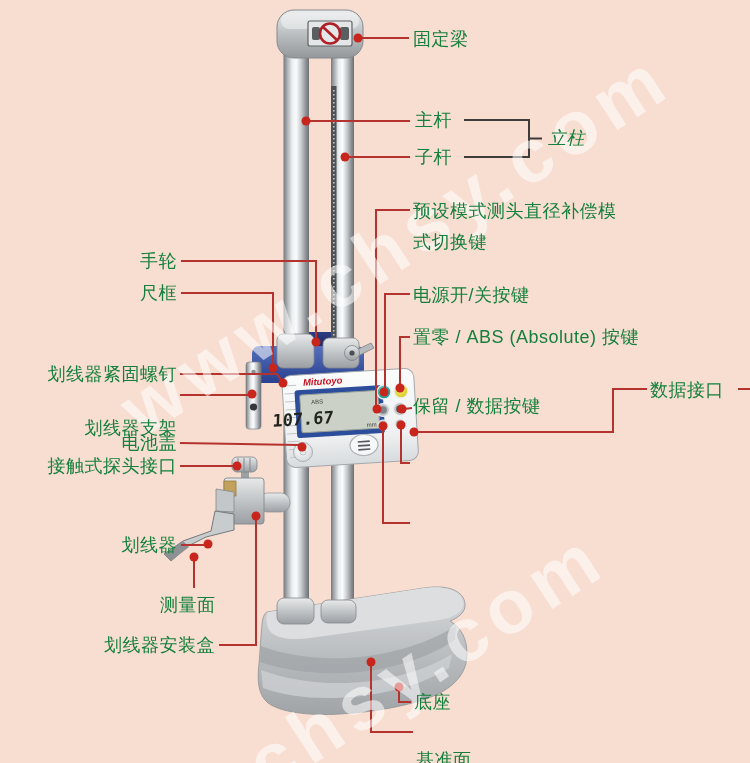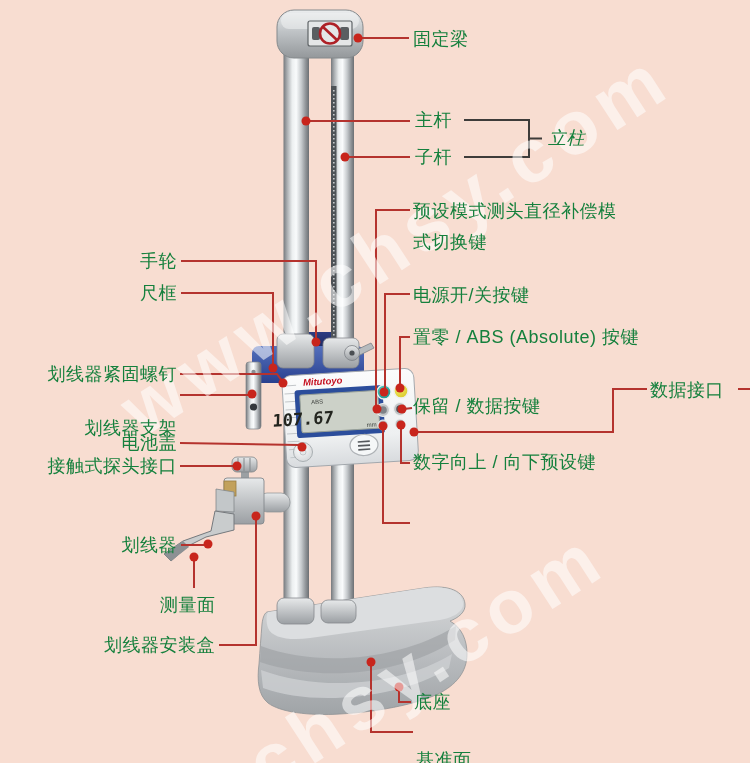--- a/index.html
+++ b/index.html
@@ -247,21 +247,20 @@
 <div class="lbl" style="left:415px;top:144px;">子杆</div>
 <div class="lbl" style="left:548px;top:125px;font-style:italic;">立柱</div>
 <div class="lbl two-line" style="left:413px;top:196px;line-height:31px;">
   <span>预设模式测头直径补偿模</span>
   <span>式切换键</span>
 </div>
 <div class="lbl" style="left:413px;top:282px;">电源开/关按键</div>
 <div class="lbl" style="left:413px;top:324px;">置零 / ABS (Absolute) 按键</div>
 <div class="lbl" style="left:413px;top:393px;">保留 / 数据按键</div>
 <div class="lbl" style="left:650px;top:377px;">数据接口</div>
-<div class="lbl" style="left:413px;top:449px;">数字向上 / 向下预设键</div>
 <div class="lbl" style="left:414px;top:689px;font-family:Liberation Serif, serif;">底座</div>
 <div class="lbl" style="left:416px;top:719px;margin-top:28px;">基准面</div>
 
 <div class="lbl" style="right:573px;top:248px;">手轮</div>
 <div class="lbl" style="right:573px;top:280px;margin-left:20px;">尺框</div>
 <div class="lbl" style="right:573px;top:361px;">划线器紧固螺钉</div>
 <div class="lbl" style="right:573px;top:383px;margin-top:32px;">划线器支架</div>
 <div class="lbl" style="right:573px;top:430px;">电池盖</div>
 <div class="lbl" style="right:573px;top:453px;">接触式探头接口</div>
 <div class="lbl" style="right:573px;top:532px;">划线器</div>

